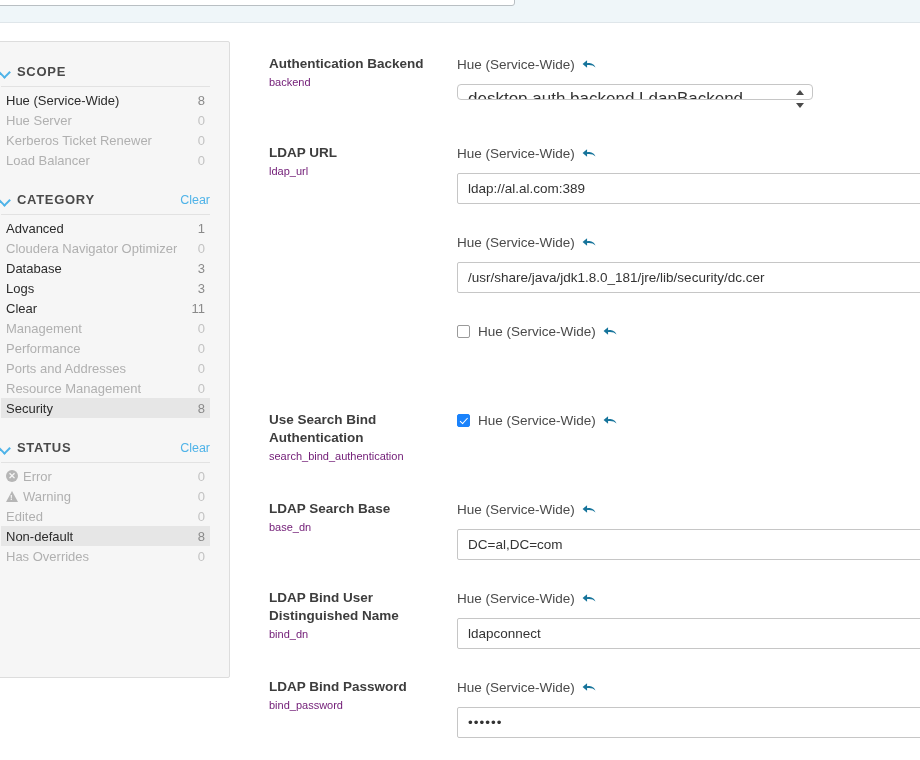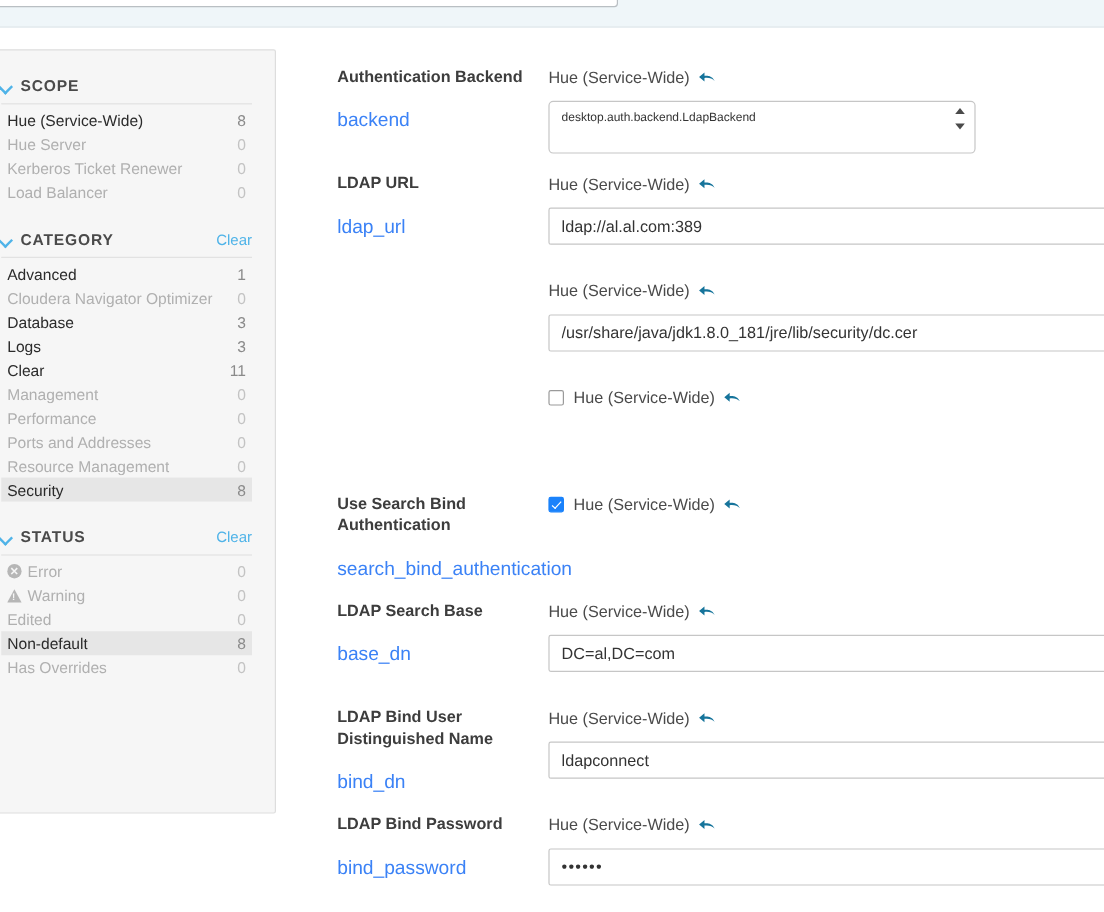--- a/index.html
+++ b/index.html
@@ -175,34 +175,34 @@
     left: 269px;
     top: 55px;
     width: 660px;
   }
   .cfg-row {
     position: relative;
     min-height: 89px;
   }
   .cfg-label-col {
     position: absolute;
-    left: 12px;
+    left: 0;
     top: 0;
     width: 180px;
   }
   .cfg-name {
     font-size: 13.5px;
     font-weight: bold;
     color: #3d3d3d;
     line-height: 18px;
   }
   .cfg-key {
-    font-size: 16px;
-    color: #3b82f6;
-    margin-top: 20px;
+    font-size: 11px;
+    color: #701a75;
+    margin-top: 2px;
     line-height: 15px;
   }
   .cfg-value-col {
     position: absolute;
     left: 188px;
     top: 0;
     right: 0;
   }
   .scope-line {
     display: flex;
@@ -260,26 +260,26 @@
     outline: none;
   }
   .sel-wrap {
     margin-top: 10px;
     position: relative;
     width: 356px;
     height: 30px;
   }
   .sel-box {
     width: 356px;
-    height: 44px;
+    height: 16px;
     box-sizing: border-box;
     border: 1px solid #c6c6c6;
     border-radius: 4px;
     background: #ffffff;
-    font-size: 10px;
+    font-size: 17px;
     color: #333333;
     line-height: 28px;
     padding: 0 26px 0 10px;
     white-space: nowrap;
     overflow: hidden;
   }
   .spinner-arrows {
     position: absolute;
     right: 8px;
     top: 6px;

